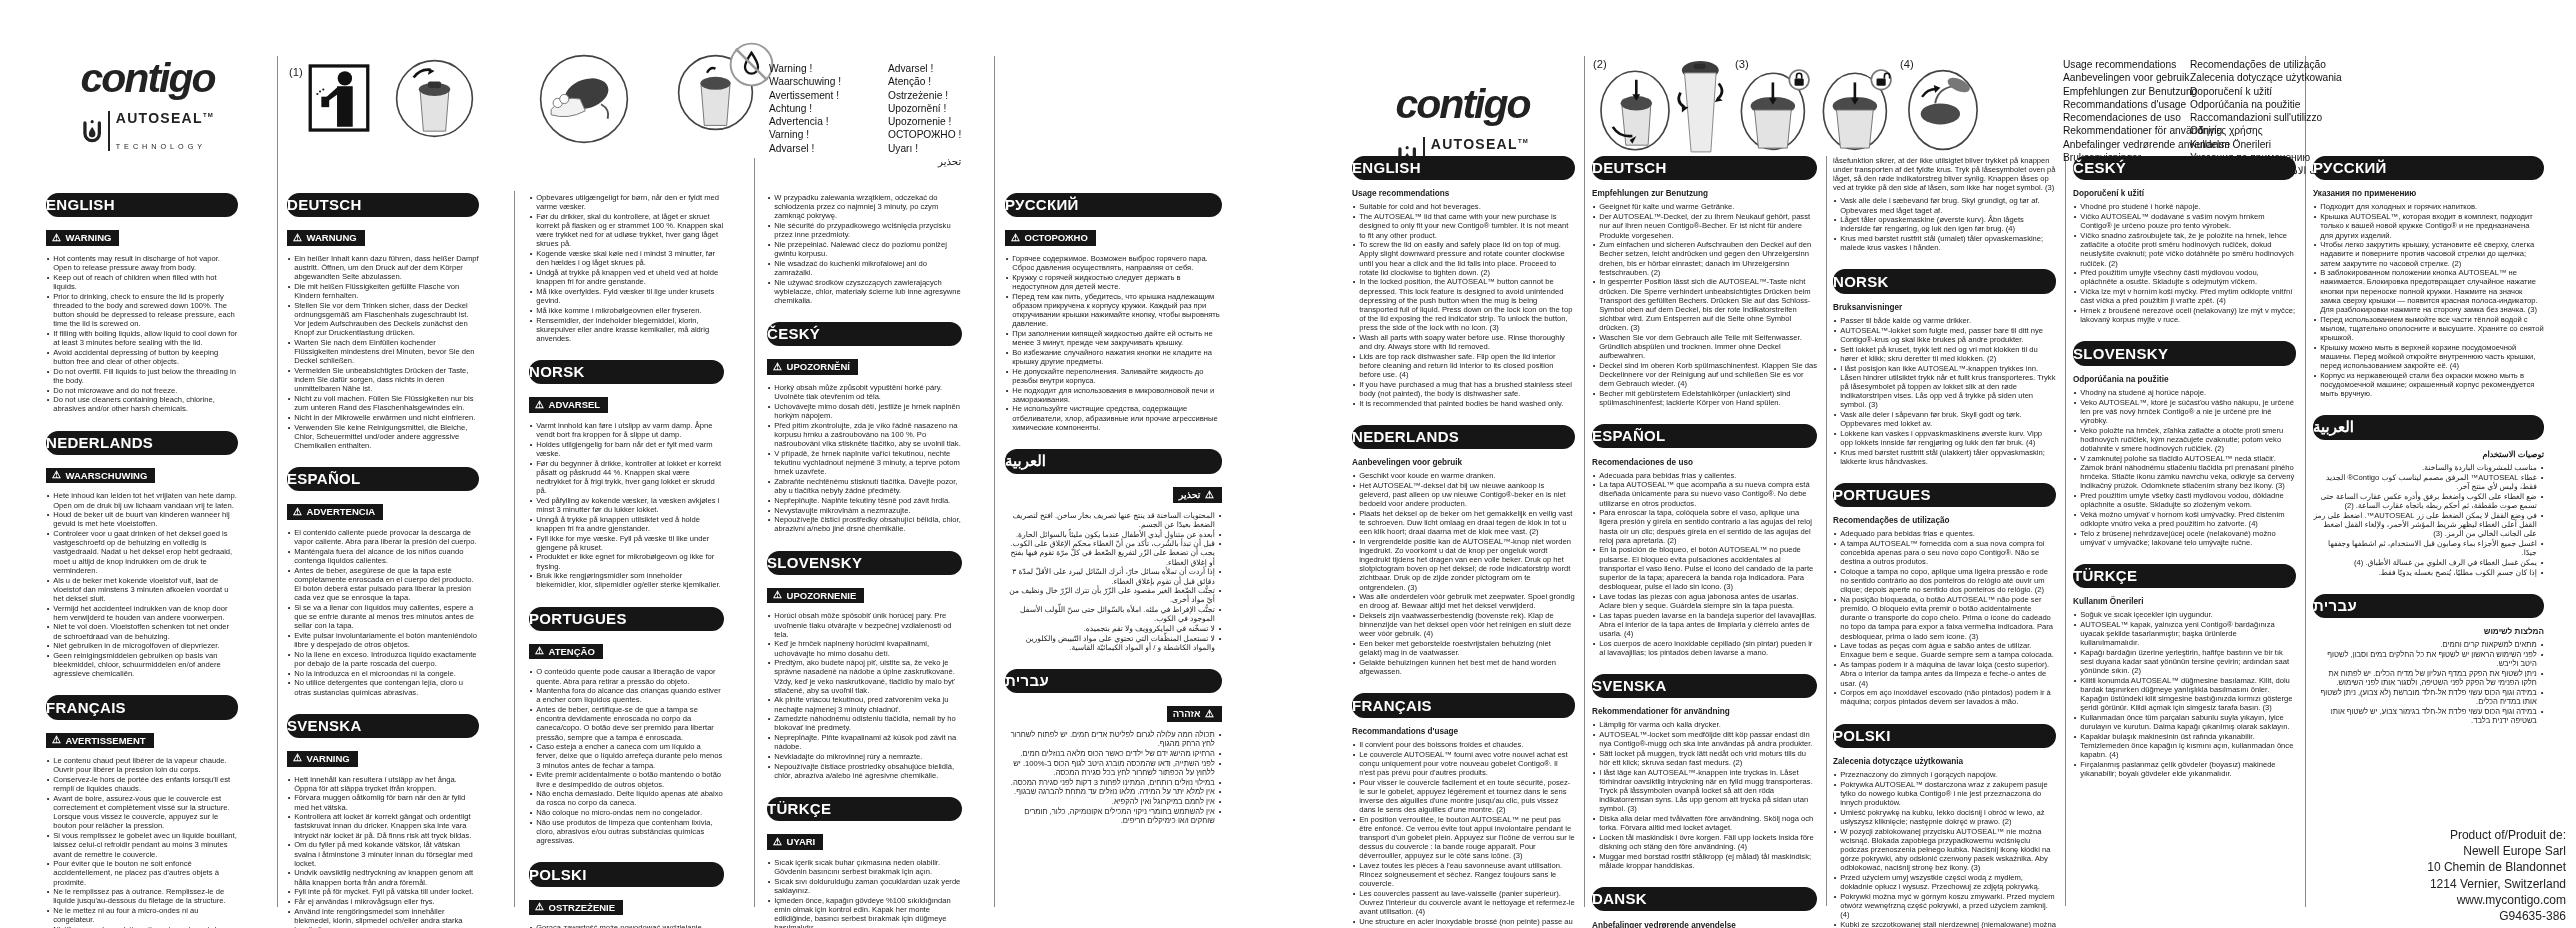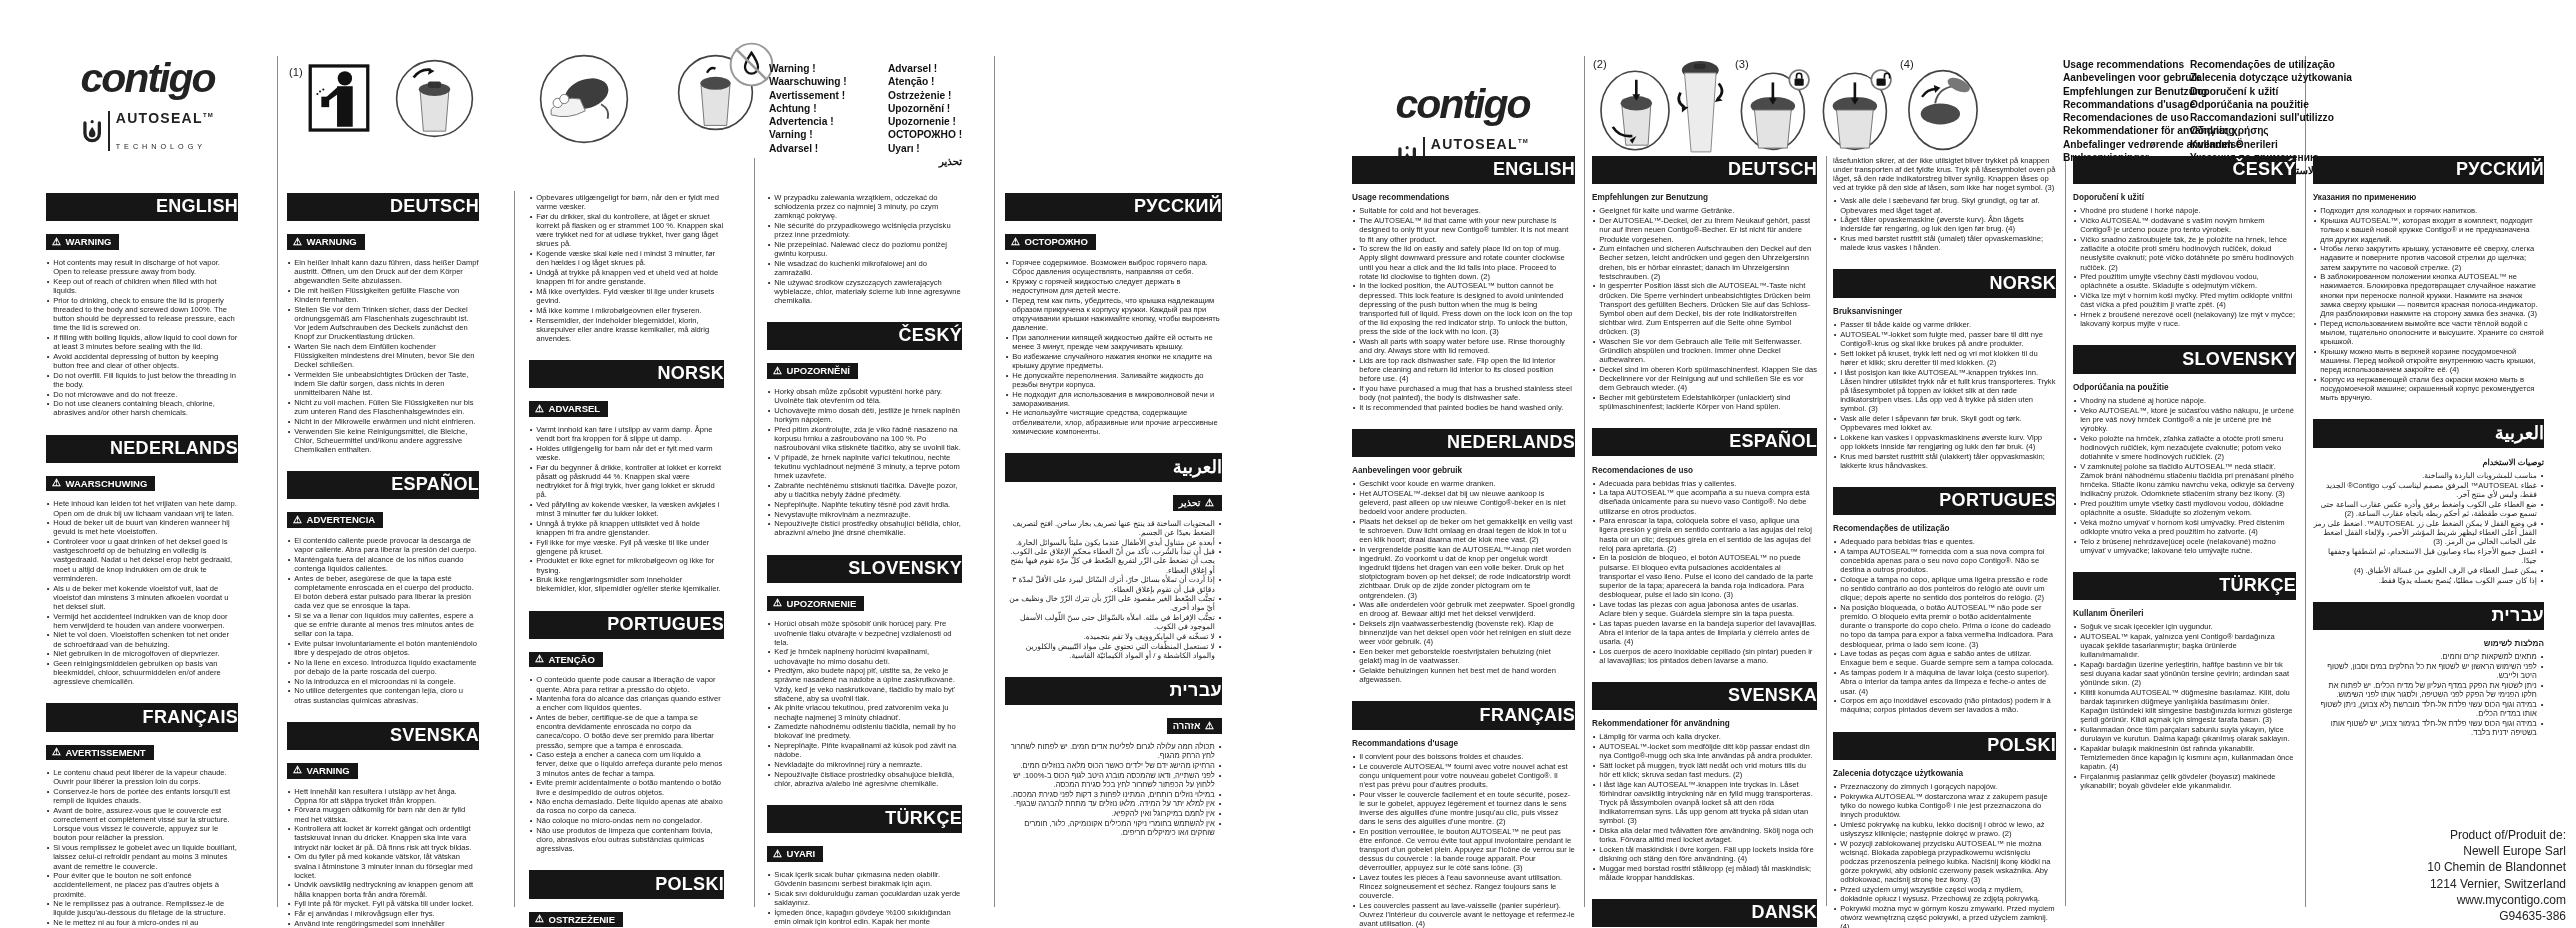--- a/index.html
+++ b/index.html
@@ -13,27 +13,27 @@
   .logo-word{font-weight:bold;font-style:italic;font-size:41px;letter-spacing:-2px;color:#222;line-height:1;}
   .autoseal{display:flex;align-items:center;justify-content:center;gap:5.3px;margin-top:12px;}
   .as-text{text-align:left;border-left:2px solid #222;padding-left:5.3px;}
   .as-name{font-weight:bold;font-size:14px;letter-spacing:1.3px;color:#222;line-height:1;}
   .as-tm{font-size:6px;vertical-align:super;}
   .as-tech{font-size:7.2px;letter-spacing:4px;color:#222;margin-top:17px;}
   
   .fig-label{position:absolute;font-size:11.2px;color:#222;}
   .fig{position:absolute;}
   
-  .mini-list{position:absolute;font-weight:bold;font-size:10.2px;line-height:1.3;color:#111;}
+  .mini-list{position:absolute;font-weight:normal;font-size:10.2px;line-height:1.3;color:#111;}
   .mini-list div{white-space:nowrap;}
   .mini-list .rtl-line{direction:rtl;text-align:right;}
   
   .col{position:absolute;}
-  .lang-bar{background:#161616;color:#fff;font-weight:bold;font-size:18px;
-    text-align:right;padding:3.3px 0 4px 0;letter-spacing:0.3px;}
+  .lang-bar{background:#161616;color:#fff;font-weight:bold;font-size:15px;
+    text-align:left;padding:3.3px 0 4px 0;letter-spacing:0.3px;border-radius:12px;}
   .badge{display:inline-flex;align-items:center;gap:4.6px;background:#161616;color:#fff;
     font-weight:bold;font-size:9.5px;padding:2px 8px 2.6px 6px;margin-top:13px;}
   .badge .tri{font-size:10px;line-height:1;}
   .sec-heading{font-weight:bold;font-size:8.2px;margin-top:9.2px;}
   .intro{font-size:7.6px;line-height:1.2;margin:0 0 1.3px 0;}
   ul.bullets{list-style:none;margin:8px 0 0 0;padding:0;font-size:7.6px;line-height:1.2;}
   ul.bullets li{padding-left:7.2px;position:relative;margin:0 0 0.7px 0;}
   ul.bullets li::before{content:"\2022";position:absolute;left:0.7px;top:0;}
   ul.bullets.tight{margin-top:4px;}
   .rtl{direction:rtl;text-align:right;}
@@ -206,21 +206,21 @@
         <span>WARNUNG</span>
       </div>
     <ul class="bullets">
         <li>Ein heißer Inhalt kann dazu führen, dass heißer Dampf austritt. Öffnen, um den Druck auf der dem Körper abgewandten Seite abzulassen.</li>
         <li>Die mit heißen Flüssigkeiten gefüllte Flasche von Kindern fernhalten.</li>
         <li>Stellen Sie vor dem Trinken sicher, dass der Deckel ordnungsgemäß am Flaschenhals zugeschraubt ist. Vor jedem Aufschrauben des Deckels zunächst den Knopf zur Druckentlastung drücken.</li>
         <li>Warten Sie nach dem Einfüllen kochender Flüssigkeiten mindestens drei Minuten, bevor Sie den Deckel schließen.</li>
         <li>Vermeiden Sie unbeabsichtigtes Drücken der Taste, indem Sie dafür sorgen, dass nichts in deren unmittelbaren Nähe ist.</li>
         <li>Nicht zu voll machen. Füllen Sie Flüssigkeiten nur bis zum unteren Rand des Flaschenhalsgewindes ein.</li>
         <li>Nicht in der Mikrowelle erwärmen und nicht einfrieren.</li>
-        <li>Verwenden Sie keine Reinigungsmittel, die Bleiche, Chlor, Scheuermittel und/ikonu andere aggressive Chemikalien enthalten.</li>
+        <li>Verwenden Sie keine Reinigungsmittel, die Bleiche, Chlor, Scheuermittel und/oder andere aggressive Chemikalien enthalten.</li>
       </ul>
   </section>
   <section class="sec gap-lg">
     <div class="lang-bar">ESPAÑOL</div>
     <div class="badge">
         <span class="tri">⚠</span>
         <span>ADVERTENCIA</span>
       </div>
     <ul class="bullets">
         <li>El contenido caliente puede provocar la descarga de vapor caliente. Abra para liberar la presión del cuerpo.</li>

